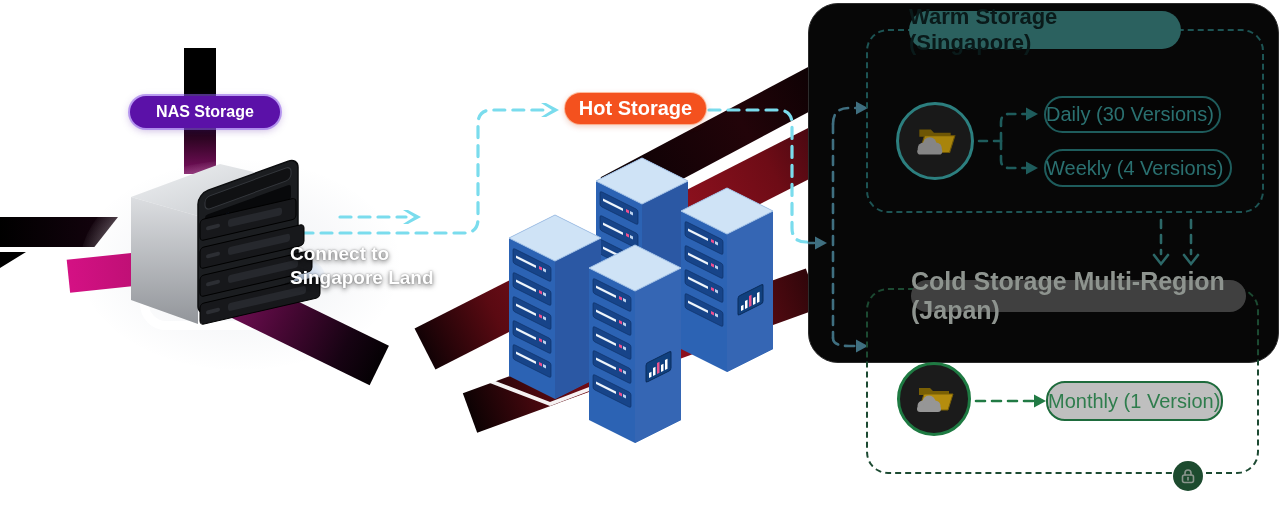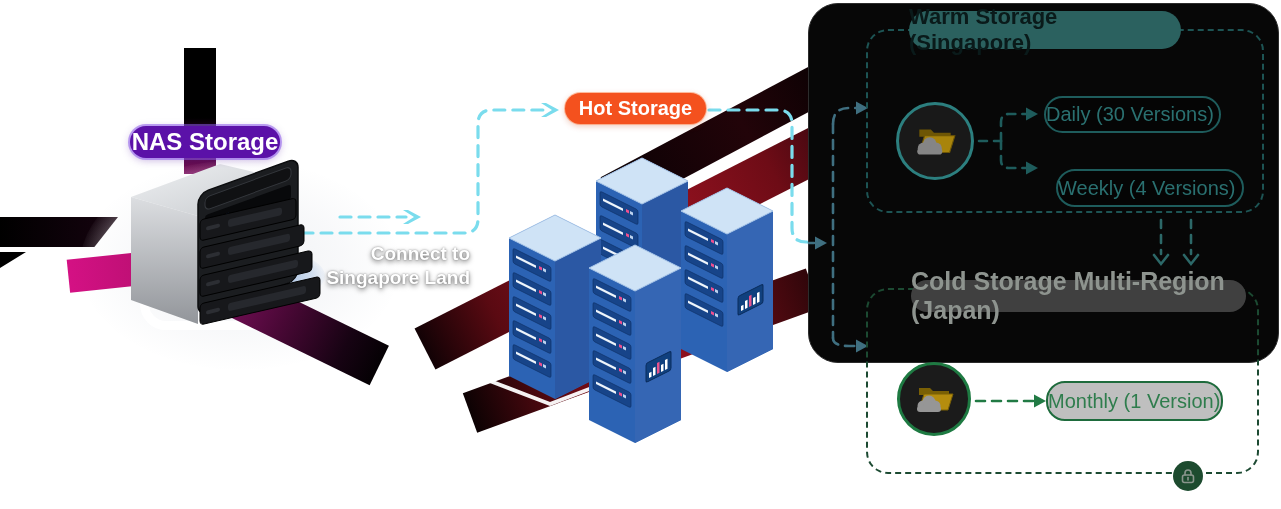--- a/index.html
+++ b/index.html
@@ -26,40 +26,40 @@
   .ribbon-r0{left:610px;top:175px;width:300px;height:40px;transform:rotate(-28deg);transform-origin:left center;
     background:linear-gradient(90deg,#0a0104 0%,#220409 50%,#000 100%);}
   .ribbon-r1{left:425px;top:326px;width:520px;height:46px;transform:rotate(-27deg);transform-origin:left center;
     background:linear-gradient(90deg,#120205 0%,#5a0a12 15%,#a01323 45%,#6e0c16 75%,#15030a 100%);}
   .ribbon-r2{left:470px;top:392px;width:365px;height:42px;transform:rotate(-20deg);transform-origin:left center;
     background:linear-gradient(90deg,#0c0203 0%,#6b0b15 30%,#8f101d 60%,#30060a 100%);}
   svg{position:absolute;overflow:visible;}
   
   .pillbadge{position:absolute;display:flex;align-items:center;justify-content:center;
     font-weight:bold;color:#fff;border-radius:18px;}
-  .nas-badge{left:130px;top:96px;width:150px;height:32px;background:#5b11a8;font-size:24px;
-    box-shadow:0 0 0 2px rgba(140,90,235,.55),0 2px 8px rgba(80,20,160,.35);margin-top:30px;}
+  .nas-badge{left:130px;top:96px;width:150px;height:32px;background:#5b11a8;font-size:16px;
+    box-shadow:0 0 0 2px rgba(140,90,235,.55),0 2px 8px rgba(80,20,160,.35);}
   .hot-badge{left:565px;top:93px;width:141px;height:31px;background:#f4511e;font-size:20px;border-radius:16px;
     box-shadow:0 0 0 1px rgba(255,140,90,.55),0 2px 6px rgba(200,60,10,.3);justify-content:center;}
-  .caption{left:290px;top:242px;width:180px;text-align:right;color:#fff;font-weight:bold;
+  .caption{left:290px;top:242px;width:180px;text-align:left;color:#fff;font-weight:bold;
     font-size:19px;line-height:1.25;text-shadow:0 2px 5px rgba(0,0,0,.55),0 0 2px rgba(0,0,0,.4);}
   
   .panel{left:808px;top:3px;width:471px;height:360px;background:#070707;border-radius:30px;
     border:1px solid #2c2c2c;box-sizing:border-box;}
   .dash-box{position:absolute;border:2px dashed #1d5454;border-radius:22px;box-sizing:border-box;}
   .warm-box{left:57px;top:25px;width:398px;height:184px;}
   .cold-box{left:57px;top:284px;width:393px;height:186px;border-color:#1c4a32;}
   .warm-badge{left:100px;top:7px;width:272px;height:38px;background:#2b615f;color:#0a1a1a;font-size:22px;border-radius:19px;}
   .cold-badge{left:102px;top:276px;width:335px;height:32px;background:#404040;color:#8e948f;font-size:25px;border-radius:16px;}
   .imm-badge{left:119px;top:455px;width:230px;height:31px;font-size:19px;color:#79837d;border-radius:16px;
     background:linear-gradient(90deg,#163c34 0%,#1c4a2e 100%);}
   .pill{position:absolute;display:flex;align-items:center;border-radius:19px;
     border:2px solid #1e5c5c;color:#2a7070;font-size:20px;box-sizing:border-box;background:rgba(0,0,0,.25);}
   .pill-daily{left:235px;top:92px;width:177px;height:37px;}
-  .pill-weekly{left:247px;top:145px;width:188px;height:38px;margin-top:20px;}
+  .pill-weekly{left:235px;top:145px;width:188px;height:38px;}
   .pill-monthly{left:237px;top:377px;width:177px;height:40px;border-color:#1e6b3c;color:#2f7d4d;}
   .icon-circle{position:absolute;border-radius:50%;display:flex;align-items:center;justify-content:center;box-sizing:border-box;}
   .warm-icon{left:87px;top:98px;width:78px;height:78px;background:#191919;border:3px solid #2c7f7f;}
   .cold-icon{left:88px;top:358px;width:74px;height:74px;background:#1b1b1b;border:3px solid #1e7a42;}
   .lock-circle{left:364px;top:457px;width:30px;height:30px;background:#1d4b2f;}
 </style>
 </head>
 <body>
 
 <div class="canvas">

